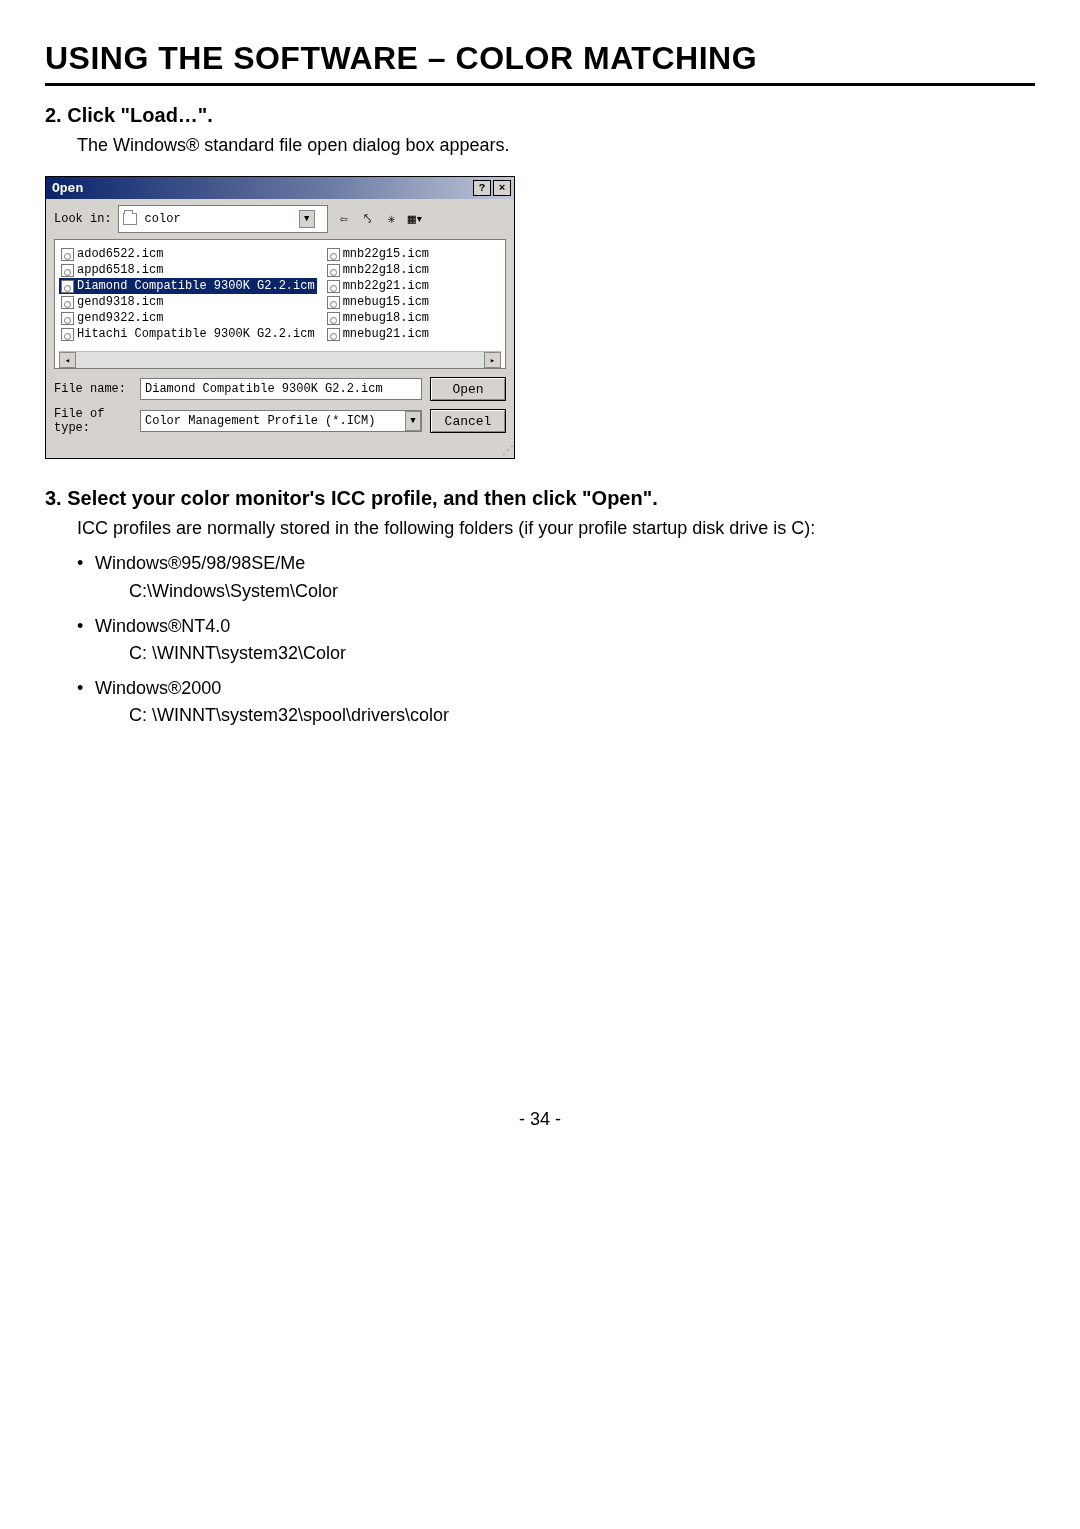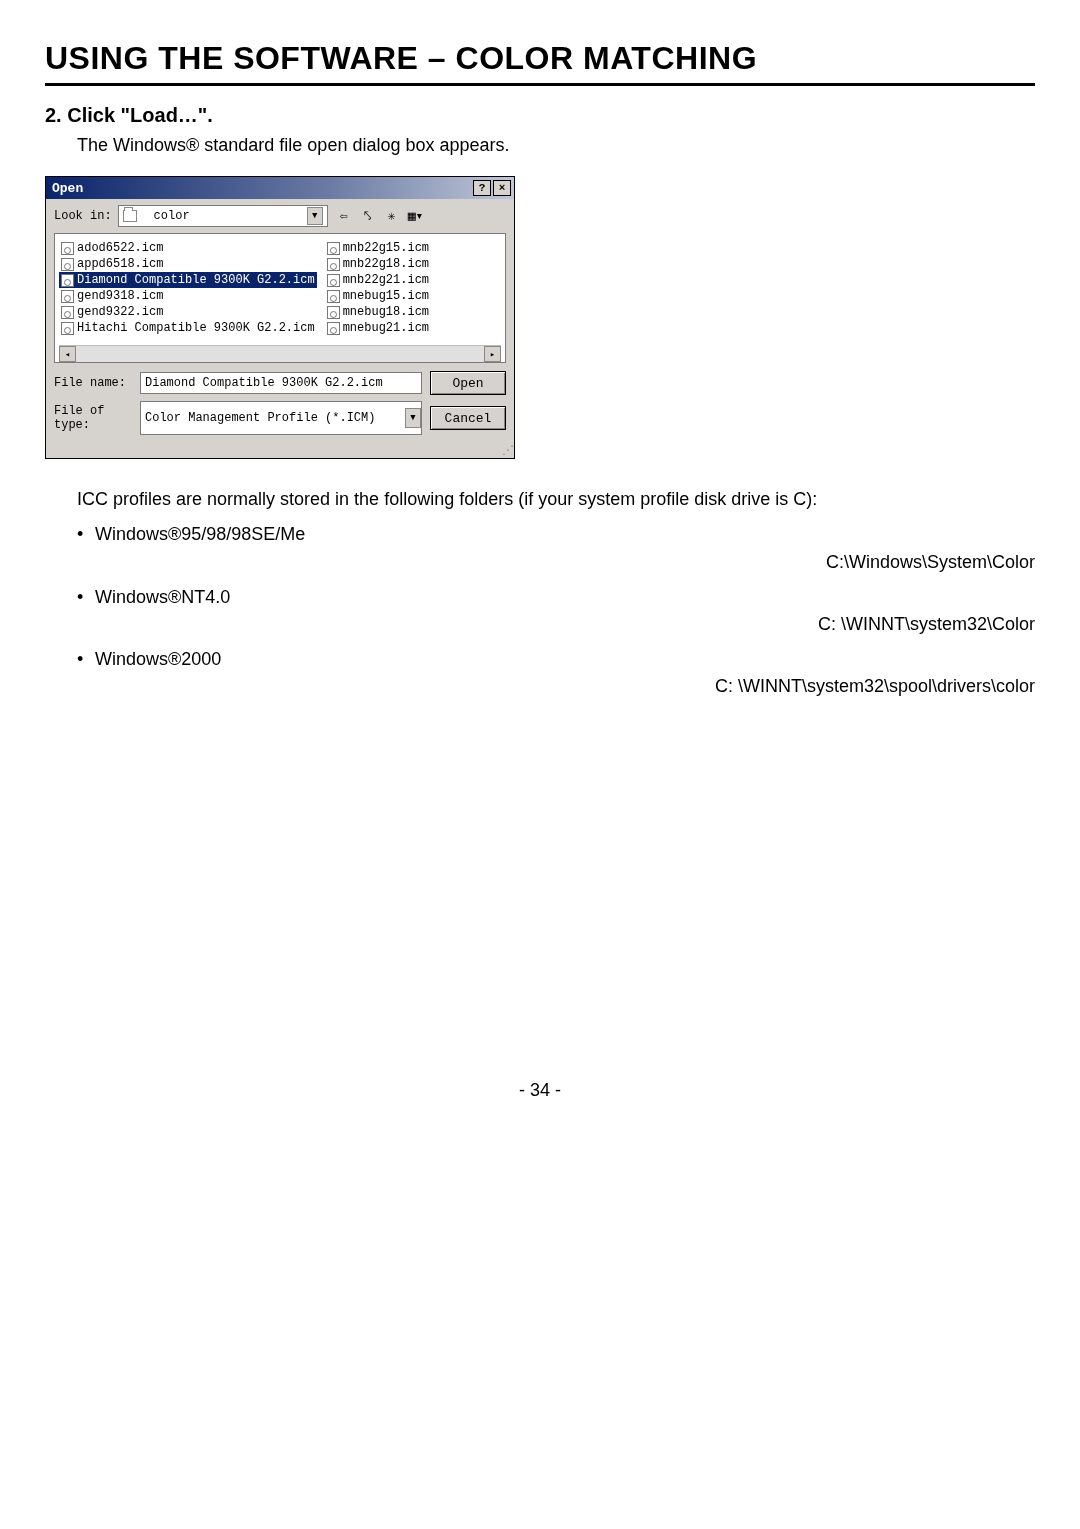--- a/index.html
+++ b/index.html
@@ -29,21 +29,21 @@
   }
   .step-body {
     font-size: 18px;
     margin-left: 32px;
     line-height: 1.4;
   }
   .bullets { margin-top: 10px; }
   .bullet-row { display: flex; margin-bottom: 2px; }
   .bullet-dot { width: 18px; }
   .bullet-label { }
-  .bullet-path { margin-left: 52px; margin-bottom: 10px; text-align: right; }
+  .bullet-path { margin-left: 52px; margin-bottom: 10px; }
 
   
   .dialog {
     width: 470px;
     border: 1px solid #000;
     font-family: Liberation Mono, monospace;
     font-size: 12px;
     background: #d6d3ce;
     margin: 14px 0 28px 0;
   }
@@ -69,27 +69,27 @@
   }
   .toolbar {
     display: flex;
     align-items: center;
     padding: 6px 8px 4px 8px;
     gap: 6px;
   }
   .lbl { font-size: 12px; }
   .lookin-combo {
     flex: 0 0 210px;
-    height: 22px;
+    height: 28px;
     border: 1px solid #7b7b7b;
     background: #fff;
     display: flex;
     align-items: center;
-    padding: 0 4px 0 4px;
-    gap: 17px;
+    padding: 0 12px 0 4px;
+    gap: 8px;
   }
   .folder-ico {
     width: 14px; height: 12px;
     border: 1px solid #888;
     background: #fff;
     position: relative;
   }
   .folder-ico::before {
     content: '';
     position: absolute;
@@ -190,21 +190,21 @@
     flex: 1;
     height: 22px;
     border: 1px solid #7b7b7b;
     background: #fff;
     padding: 0 4px;
     display: flex; align-items: center;
     font-size: 12px;
   }
   .combo2 {
     flex: 1;
-    height: 34px;
+    height: 22px;
     border: 1px solid #7b7b7b;
     background: #fff;
     display: flex; align-items: center;
     padding-left: 4px;
   }
   .combo2 .combo-arrow { height: 20px; }
   .btn {
     width: 76px; height: 24px;
     background: #d6d3ce;
     border: 1px solid #000;
@@ -336,22 +336,23 @@
         <span style="flex:1">Color Management Profile (*.ICM)</span>
         <span class="combo-arrow">▼</span>
       </div>
       <div class="btn">Cancel</div>
     </div>
   </div>
   <div class="grip">⋰</div>
 </div>
 
 <div class="step">
+  <div class="step-heading">3.  Select your color monitor's ICC profile, and then click "Open".</div>
   <div class="step-body">
-    <div>ICC profiles are normally stored in the following folders (if your system profile disk drive is C):</div>
+    <div>ICC profiles are normally stored in the following folders (if your profile startup disk drive is C):</div>
     <div class="bullets" id="bullets">
         <div class="bullet-row">
           <span class="bullet-dot">•</span>
           <span class="bullet-label">Windows®95/98/98SE/Me</span>
         </div>
         <div class="bullet-path">C:\Windows\System\Color</div>
         <div class="bullet-row">
           <span class="bullet-dot">•</span>
           <span class="bullet-label">Windows®NT4.0</span>
         </div>

